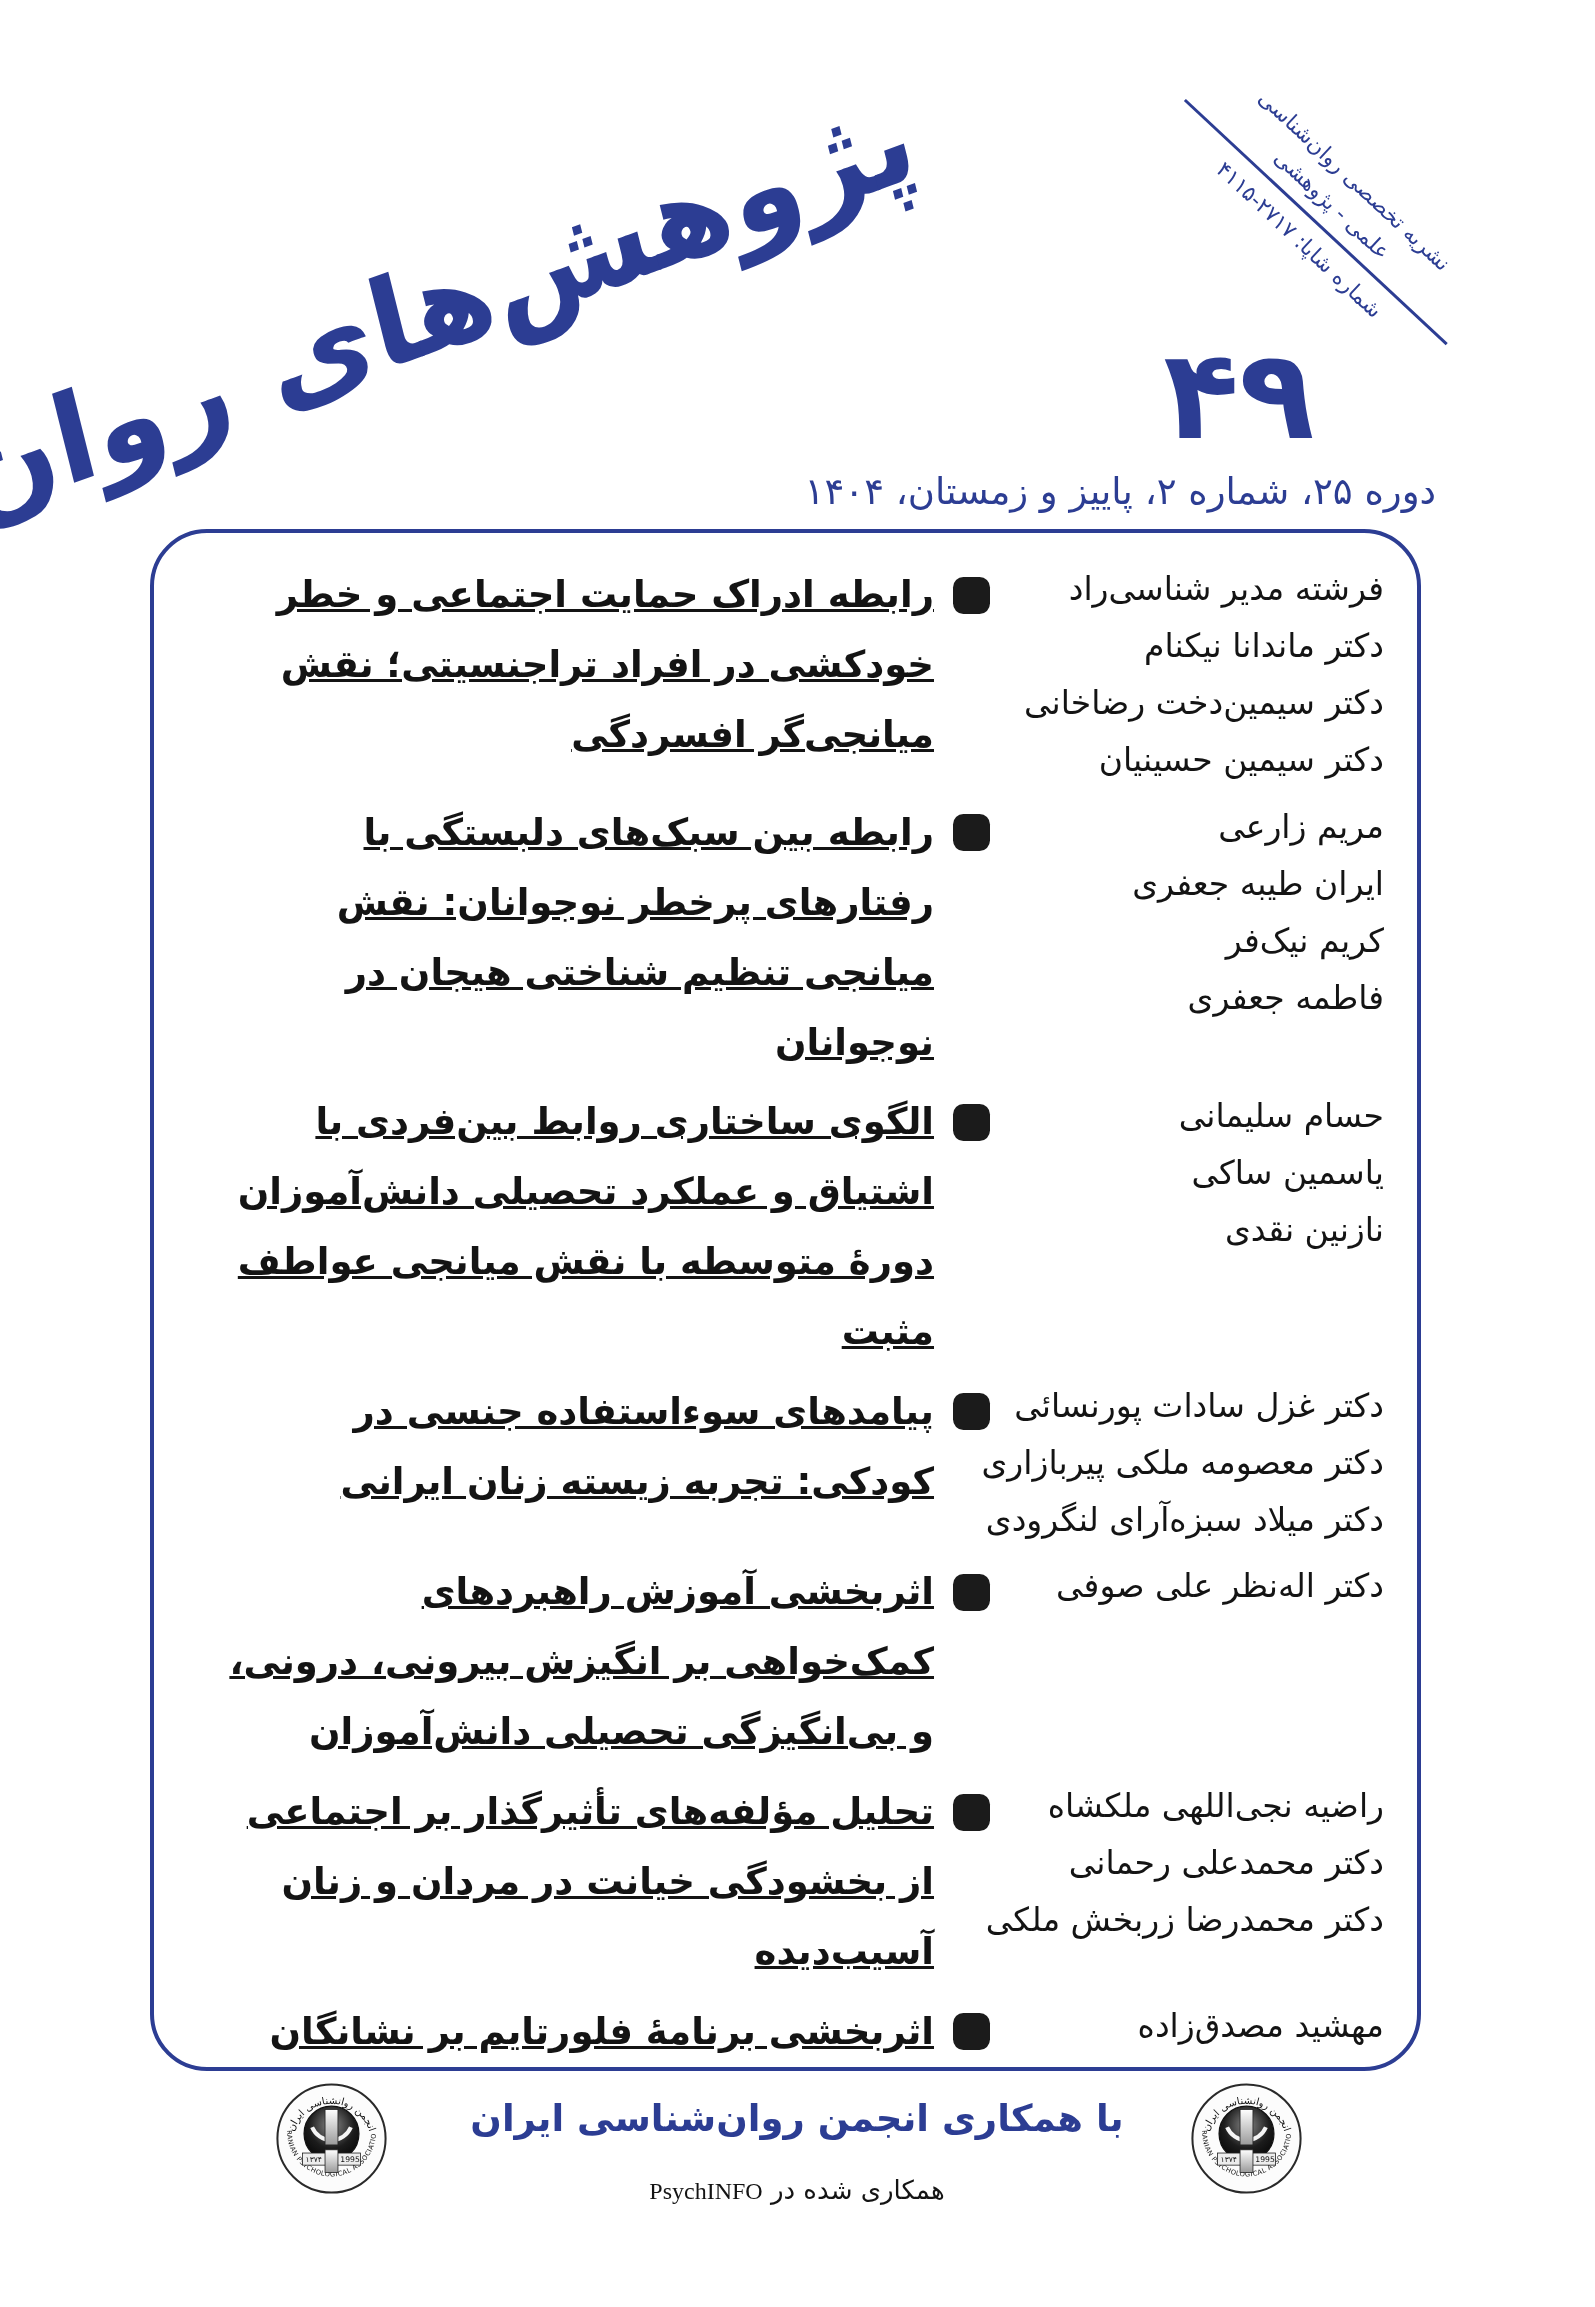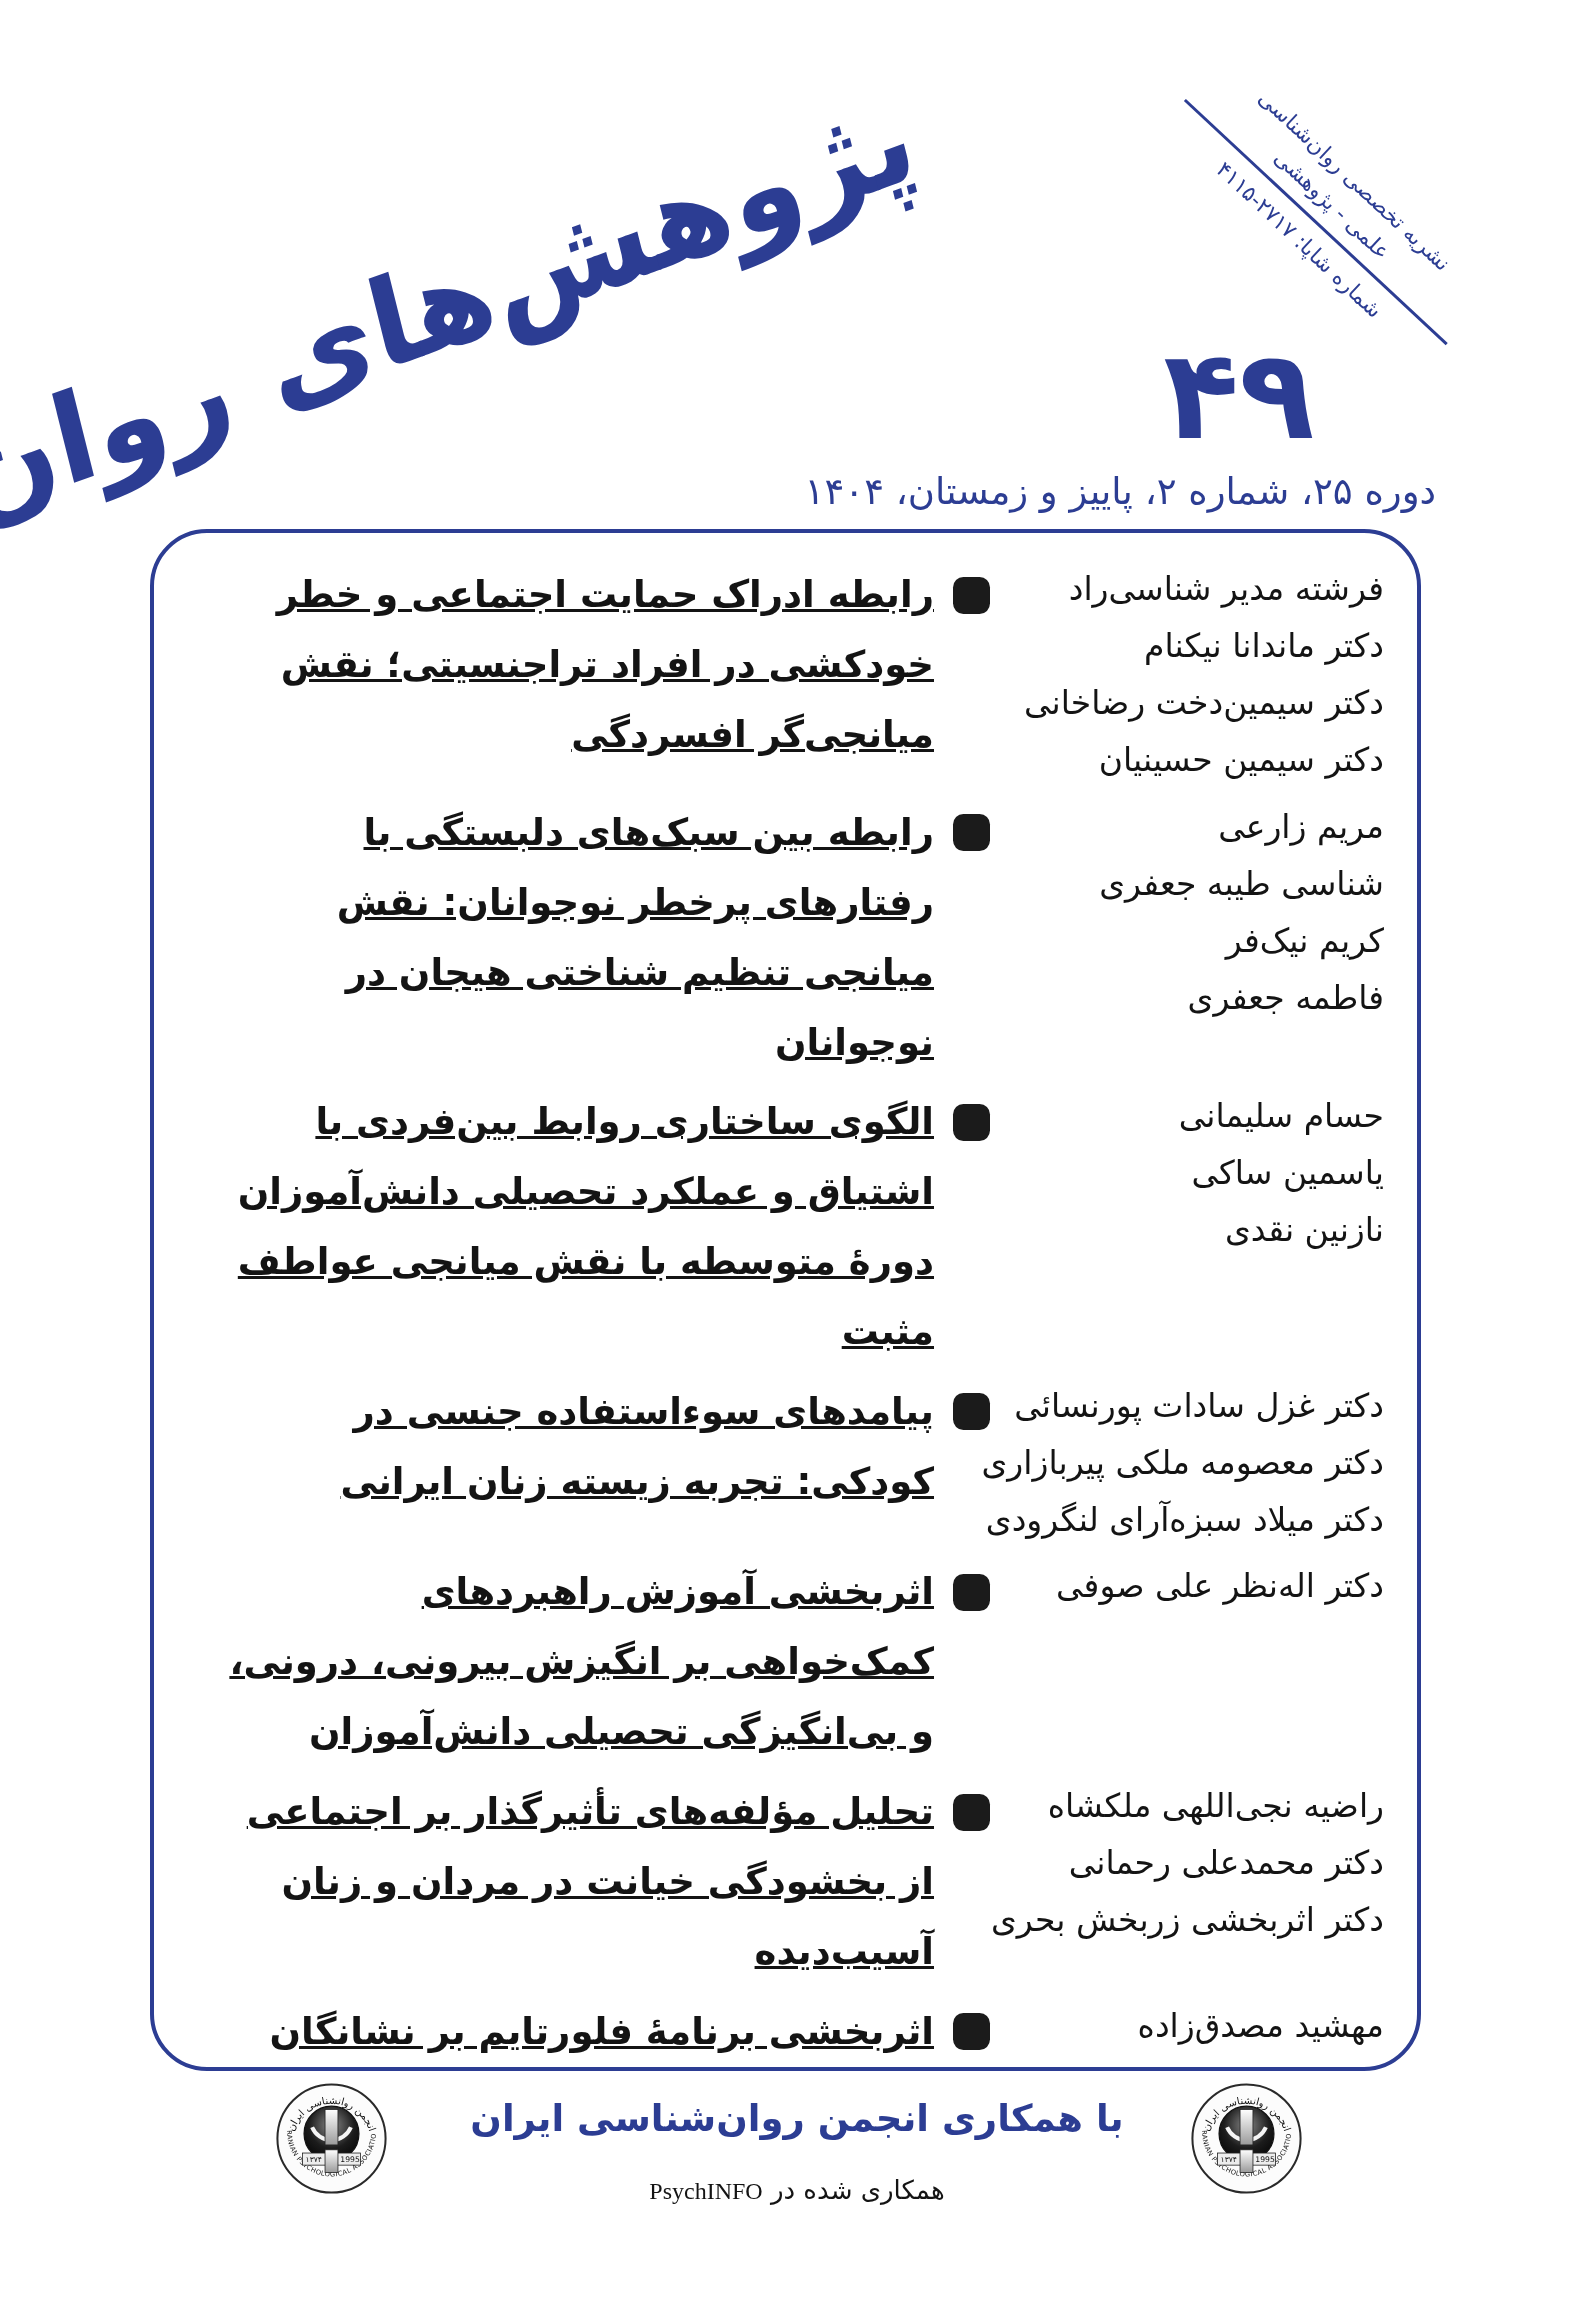--- a/index.html
+++ b/index.html
@@ -91,21 +91,21 @@
           <div class="author-line">دکتر ماندانا نیکنام</div>
           <div class="author-line">دکتر سیمین‌دخت رضاخانی</div>
           <div class="author-line">دکتر سیمین حسینیان</div>
         </div>
       <div class="bullet"></div>
       <div class="title">رابطه ادراک حمایت اجتماعی و خطر خودکشی در افراد تراجنسیتی؛ نقش میانجی‌گر افسردگی</div>
     </div>
       <div class="article-row">
       <div class="authors">
           <div class="author-line">مریم زارعی</div>
-          <div class="author-line">شناسی طیبه جعفری</div>
+          <div class="author-line">ایران طیبه جعفری</div>
           <div class="author-line">کریم نیک‌فر</div>
           <div class="author-line">فاطمه جعفری</div>
         </div>
       <div class="bullet"></div>
       <div class="title">رابطه بین سبک‌های دلبستگی با رفتارهای پرخطر نوجوانان: نقش میانجی تنظیم شناختی هیجان در نوجوانان</div>
     </div>
       <div class="article-row">
       <div class="authors">
           <div class="author-line">حسام سلیمانی</div>
           <div class="author-line">یاسمین ساکی</div>
@@ -127,21 +127,21 @@
       <div class="authors">
           <div class="author-line">دکتر اله‌نظر علی صوفی</div>
         </div>
       <div class="bullet"></div>
       <div class="title">اثربخشی آموزش راهبردهای کمک‌خواهی بر انگیزش بیرونی، درونی، و بی‌انگیزگی تحصیلی دانش‌آموزان</div>
     </div>
       <div class="article-row">
       <div class="authors">
           <div class="author-line">راضیه نجی‌اللهی ملکشاه</div>
           <div class="author-line">دکتر محمدعلی رحمانی</div>
-          <div class="author-line">دکتر اثربخشی زربخش بحری</div>
+          <div class="author-line">دکتر محمدرضا زربخش ملکی</div>
         </div>
       <div class="bullet"></div>
       <div class="title">تحلیل مؤلفه‌های تأثیرگذار بر اجتماعی از بخشودگی خیانت در مردان و زنان آسیب‌دیده</div>
     </div>
       <div class="article-row">
       <div class="authors">
           <div class="author-line">مهشید مصدق‌زاده</div>
           <div class="author-line">دکتر قاسم نوروزی</div>
         </div>
       <div class="bullet"></div>

